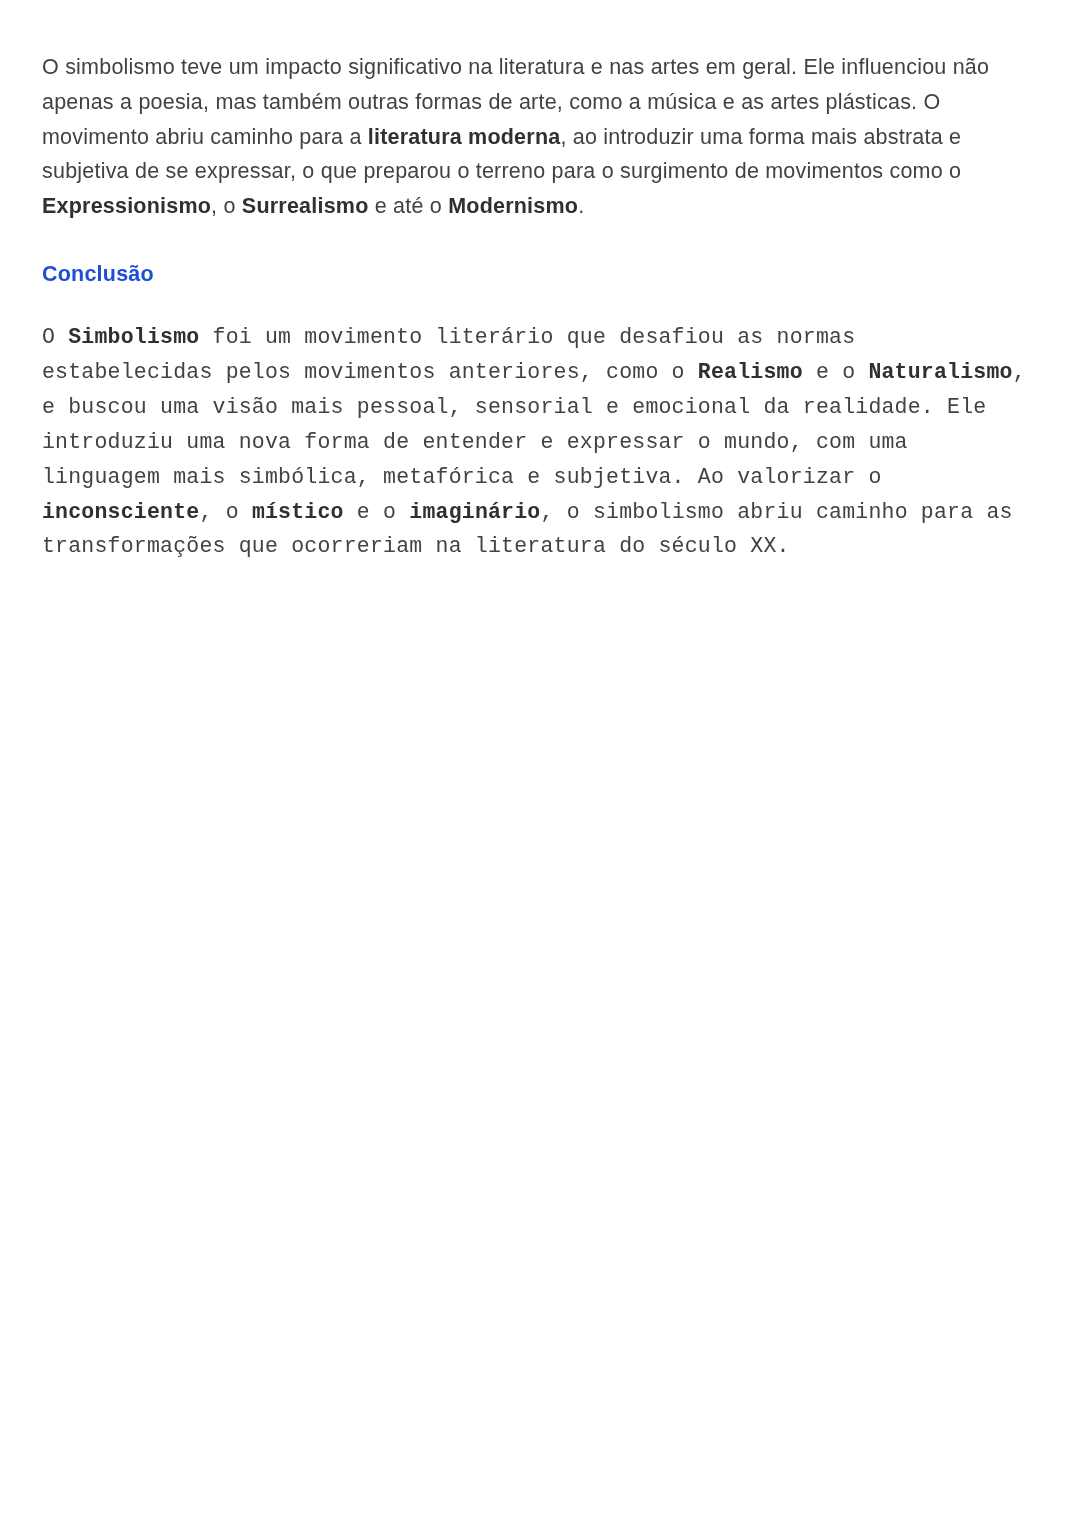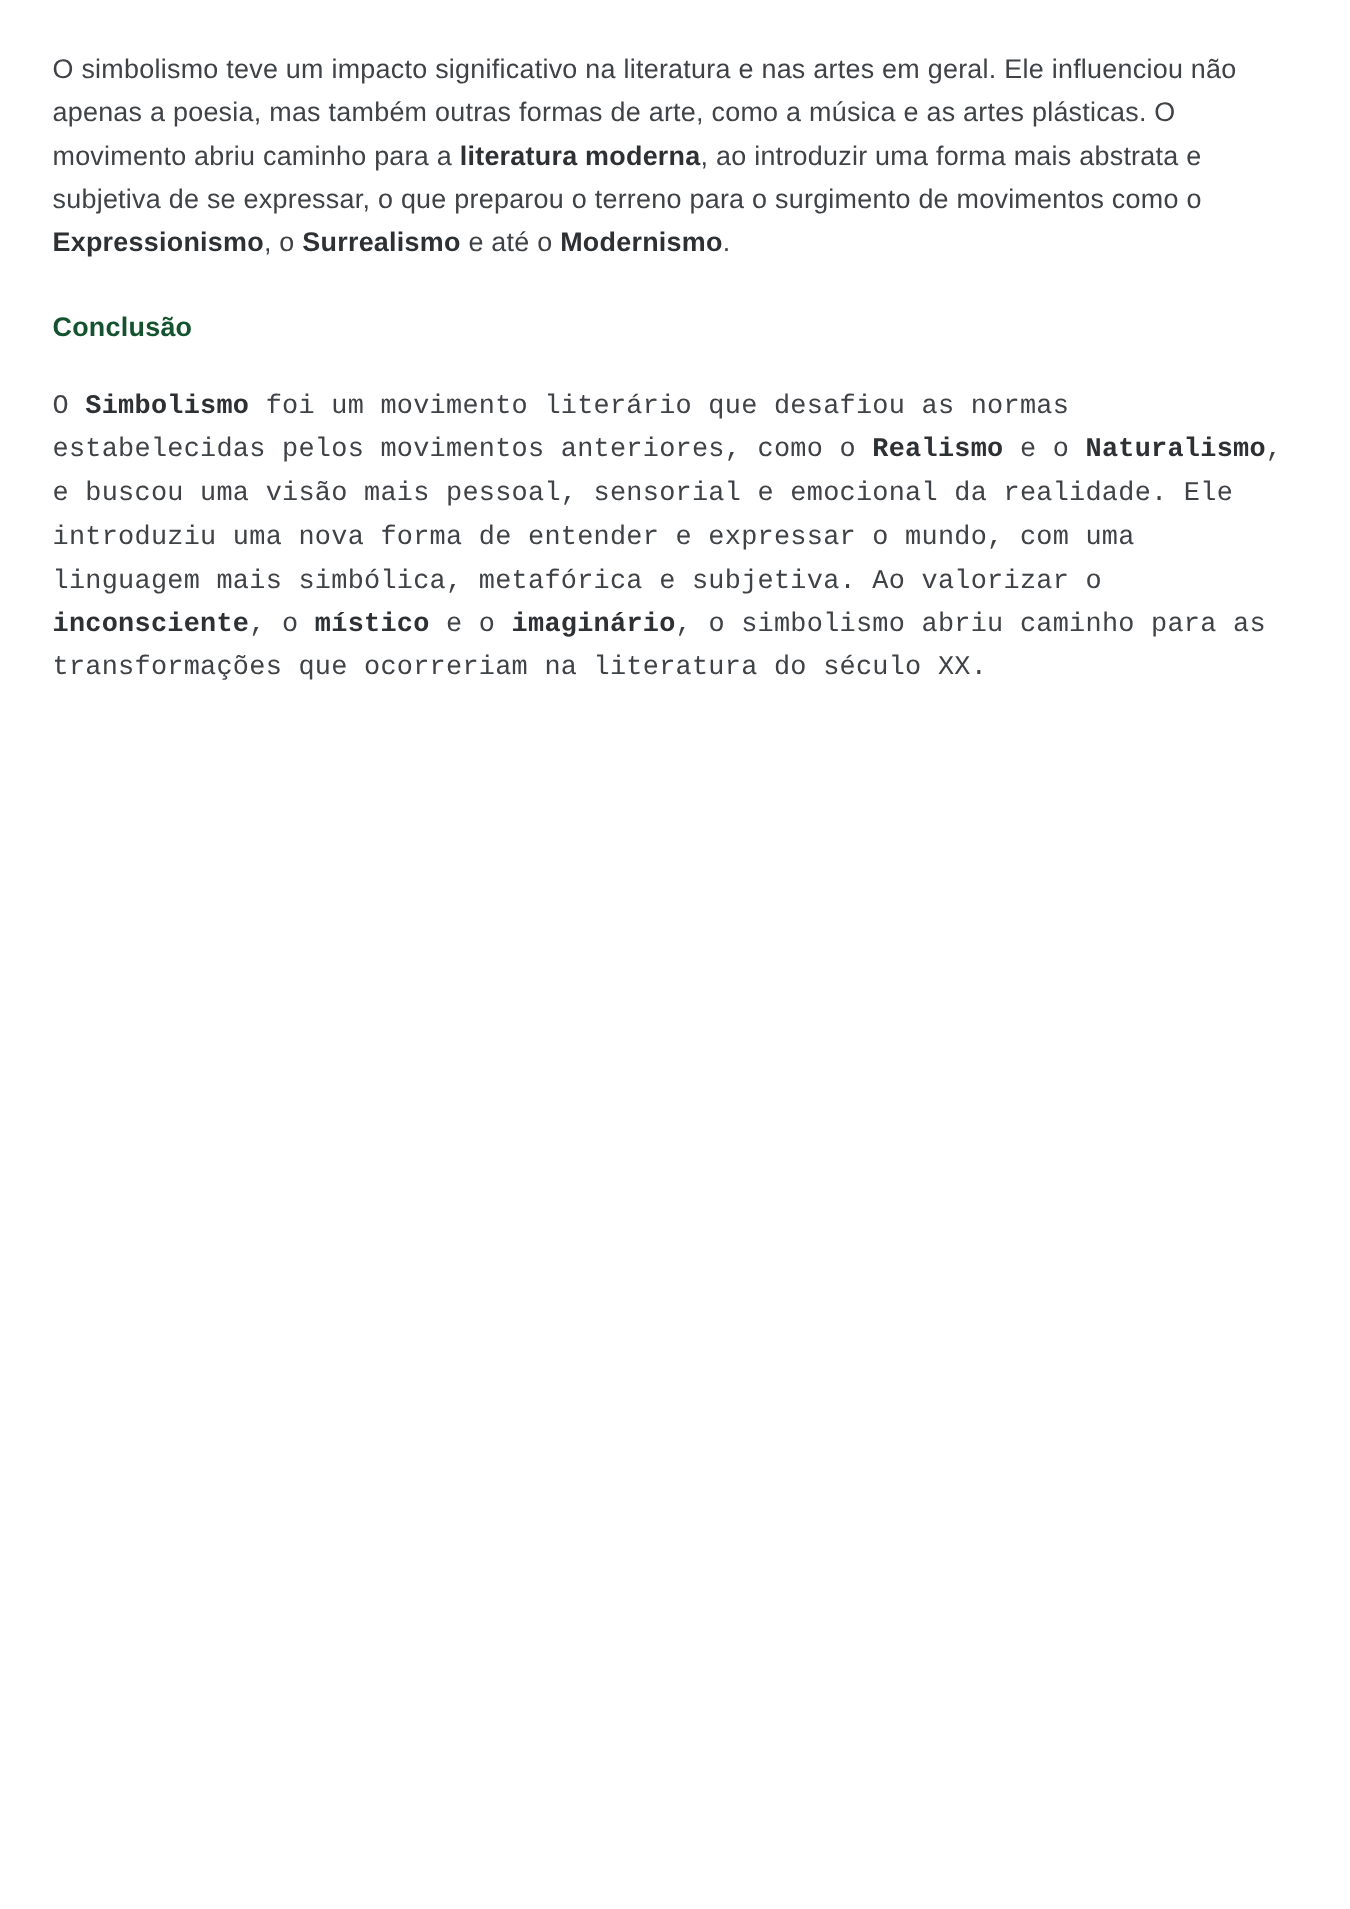--- a/index.html
+++ b/index.html
@@ -12,21 +12,21 @@
     width: 1080px;
     min-height: 1527px;
     font-family: "Liberation Sans", sans-serif;
     color: #3c4043;
     -webkit-font-smoothing: antialiased;
   }
   .page {
     width: 1080px;
     min-height: 1527px;
     box-sizing: border-box;
-    padding: 38px 42px 40px 42px;
+    padding: 50px 42px 40px 42px;
     background: #ffffff;
   }
   .doc-body {
     max-width: 996px;
   }
   p.para {
     margin: 0 0 34px 0;
     font-size: 21.5px;
     line-height: 1.62;
     color: #3f4246;
@@ -35,21 +35,21 @@
   }
   p.para:last-child {
     margin-bottom: 0;
     font-family: Liberation Mono, monospace;
   }
   h2.heading {
     margin: 0 0 30px 0;
     font-size: 21.5px;
     line-height: 1.5;
     font-weight: bold;
-    color: #14532d;
+    color: #1d4ed8;
     letter-spacing: 0.01em;
   }
   b, strong {
     font-weight: bold;
     color: #2e3134;
   }
 </style>
 </head>
 <body>
 

